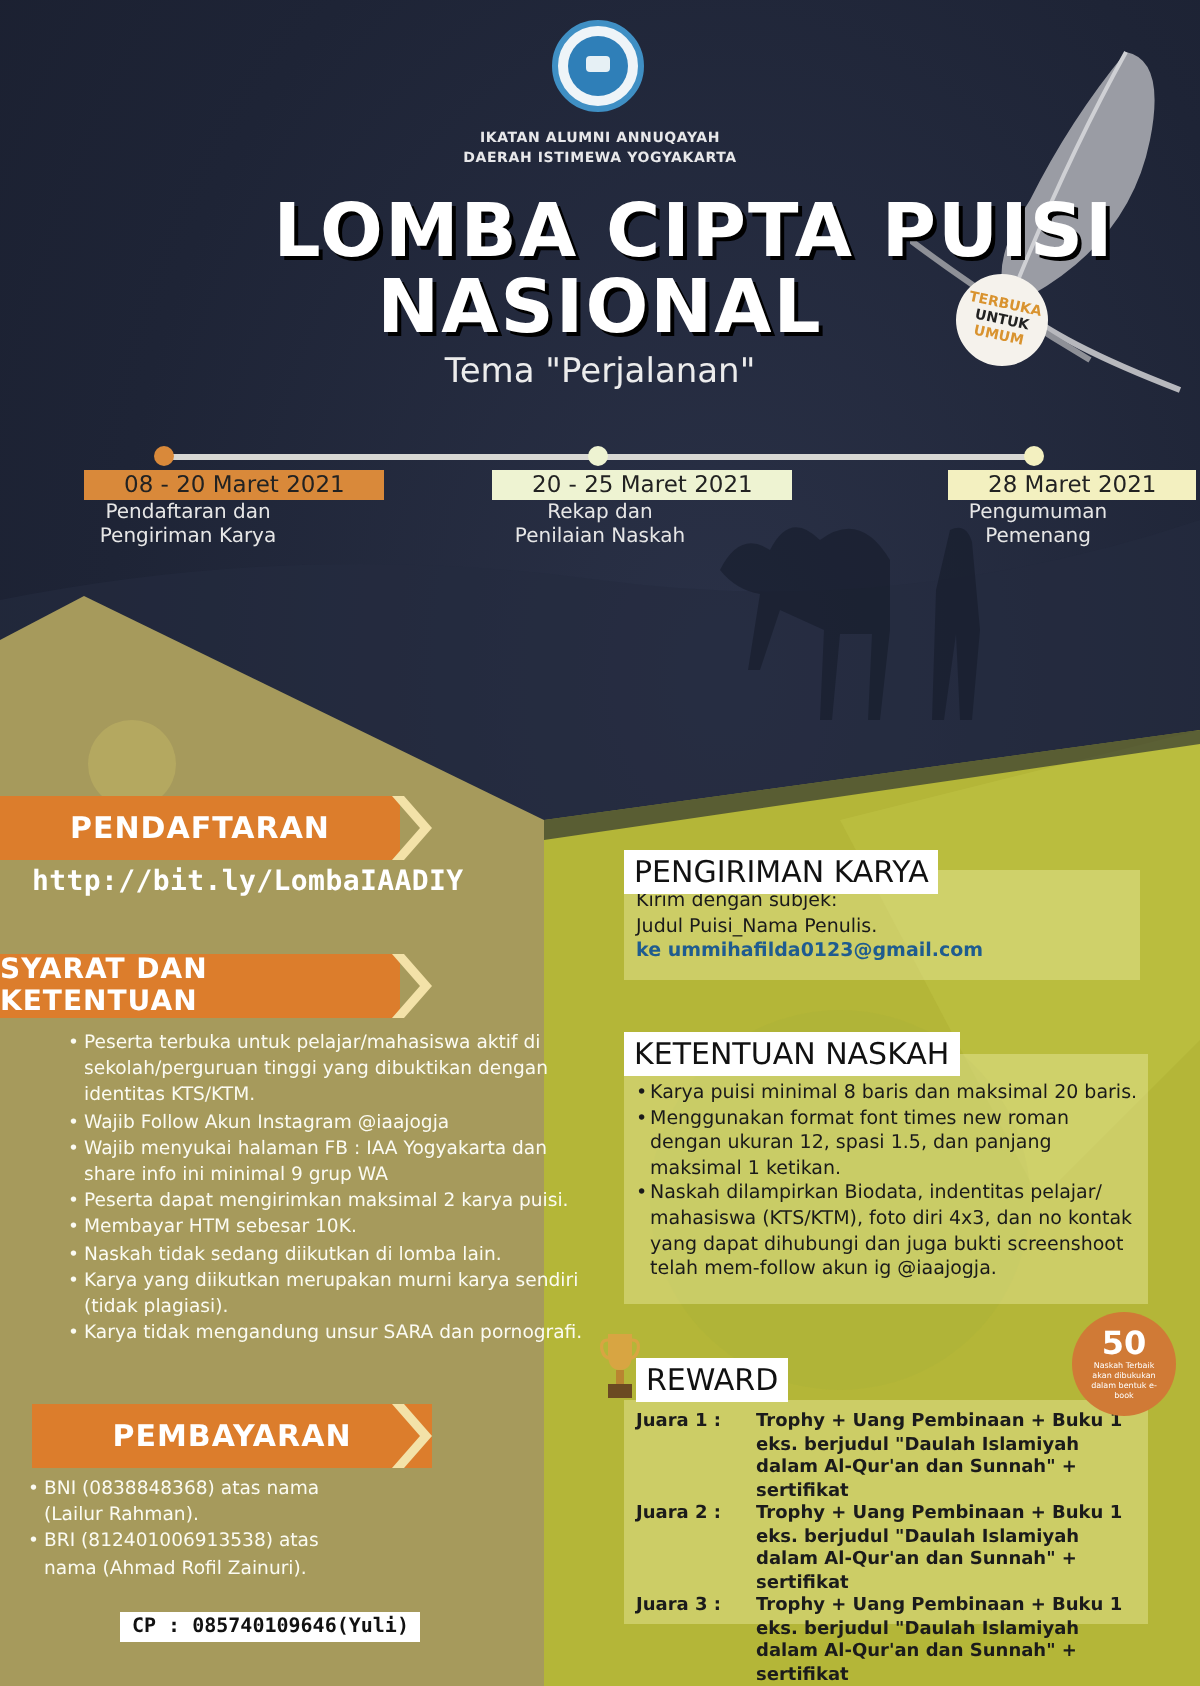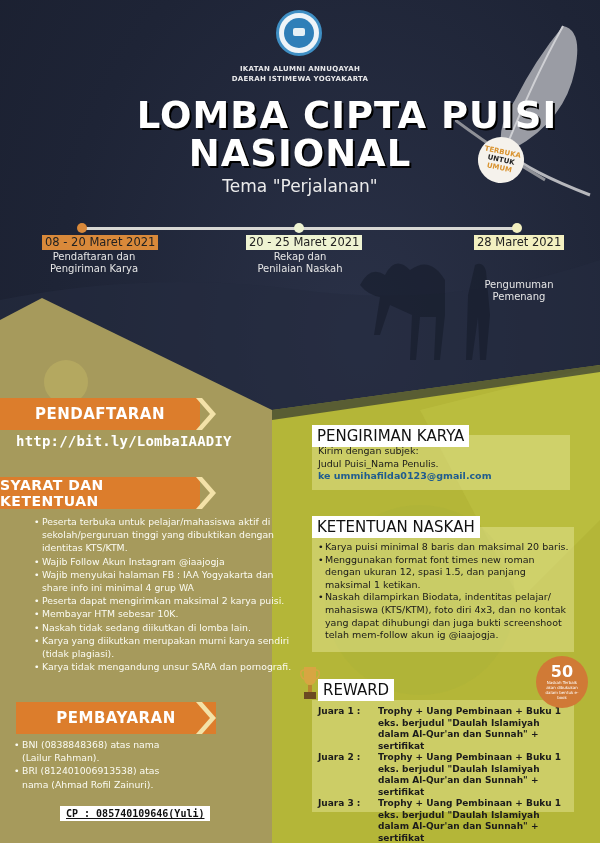--- a/index.html
+++ b/index.html
@@ -26,37 +26,37 @@
   .badge-open { position: absolute; left: 478px; top: 137px; width: 46px; height: 46px; border-radius: 50%;
     background: #f5f2ec; display: flex; flex-direction: column; align-items: center; justify-content: center;
     transform: rotate(12deg); font-size: 7px; font-weight: bold; line-height: 8px; }
   .badge-open span:nth-child(1) { color: #d9932f; }
   .badge-open span:nth-child(2) { color: #222; }
   .badge-open span:nth-child(3) { color: #d9932f; }
 
   
   .tl-line { position: absolute; left: 82px; top: 227px; width: 436px; height: 3px; background: #d8d8d4; }
   .tl-dot { position: absolute; top: 223px; width: 10px; height: 10px; border-radius: 50%; }
-  .tl-date { position: absolute; top: 235px; height: 15px; font-size: 11.5px; padding: 0 3px; line-height: 15px; white-space: nowrap; color: #222; }
+  .tl-date { position: absolute; top: 235px; height: 15px; font-size: 11.5px; padding: 0 20px; line-height: 15px; white-space: nowrap; color: #222; }
   .tl-desc { position: absolute; top: 251px; text-align: center; color: #e6e6e6; font-size: 10px; line-height: 12px; }
 
   
   .camel { position: absolute; left: 350px; top: 225px; width: 150px; height: 140px; opacity: 0.55; }
 
   
   .panel-left { position: absolute; left: 0; top: 0; width: 600px; height: 843px; }
   .sec-banner { position: absolute; left: 0; height: 32px; background: #dc7d2c; color: #fff; font-weight: bold;
     display: flex; align-items: center; justify-content: center; font-size: 15px; letter-spacing: 0.5px; }
   .chev { position: absolute; width: 22px; height: 32px; }
   .link { position: absolute; left: 16px; top: 433px; color: #fff; font-weight: bold; font-size: 14px; font-family: "DejaVu Sans Mono", monospace; letter-spacing: 0.2px; }
   .list { position: absolute; left: 14px; color: #fbfbf2; font-size: 9.3px; line-height: 13.2px; list-style: none; }
   .list li { position: relative; padding-left: 8px; }
   .list li::before { content: "•"; position: absolute; left: 0; top: 0; }
   .cp { position: absolute; left: 60px; top: 806px; background: #fff; color: #111; font-size: 10px; font-weight: bold;
-    padding: 2px 6px; font-family: "DejaVu Sans Mono", monospace; text-decoration: underline; }
+    padding: 2px 6px; font-family: "DejaVu Sans Mono", monospace; }
 
   .box-title { position: absolute; background: #fff; color: #111; font-size: 15px; padding: 0 5px; height: 22px; line-height: 22px; }
   .box-body { position: absolute; background: rgba(232, 232, 160, 0.45); color: #1a1a1a; font-size: 9.5px; line-height: 12.6px; }
   .box-body.compact { padding: 3px 6px; }
   .email { color: #1f5c8f; font-weight: bold; }
   .ket-list { list-style: none; padding: 2px 4px 4px 6px; }
   .ket-list li { position: relative; padding-left: 7px; }
   .ket-list li::before { content: "•"; position: absolute; left: 0; }
   .reward-row { display: flex; font-weight: bold; font-size: 9px; line-height: 11.5px; color: #1b1b1b; }
   .reward-row .rk { width: 60px; flex: none; }
@@ -126,39 +126,39 @@
     <div>Pengiriman Karya</div>
   </div>
 
   <div class="tl-date" style="left:246px;background:#eef3d2;">20 - 25 Maret 2021</div>
   <div class="tl-desc" style="left:246px;width:108px;">
     <div>Rekap dan</div>
     <div>Penilaian Naskah</div>
   </div>
 
   <div class="tl-date" style="left:474px;background:#f3f0c0;">28 Maret 2021</div>
-  <div class="tl-desc" style="left:474px;width:90px;margin-top:28px;">
+  <div class="tl-desc" style="left:474px;width:90px;">
     <div>Pengumuman</div>
     <div>Pemenang</div>
   </div>
 
   <div class="sec-banner" style="top:398px;width:200px;">PENDAFTARAN</div>
   <svg class="chev" style="left:196px;top:398px;" viewBox="0 0 22 32">
     <polygon points="0,0 6,0 20,16 6,32 0,32 14,16" fill="#f3e2a8"></polygon>
   </svg>
   <div class="link">http://bit.ly/LombaIAADIY</div>
 
   <div class="sec-banner" style="top:477px;width:200px;font-size:14px;">SYARAT DAN KETENTUAN</div>
   <svg class="chev" style="left:196px;top:477px;" viewBox="0 0 22 32">
     <polygon points="0,0 6,0 20,16 6,32 0,32 14,16" fill="#f3e2a8"></polygon>
   </svg>
   <ul class="list" style="top:515px;width:262px;margin-left:20px;">
     <li>Peserta terbuka untuk pelajar/mahasiswa aktif di sekolah/perguruan tinggi yang dibuktikan dengan identitas KTS/KTM.</li>
     <li>Wajib Follow Akun Instagram @iaajogja</li>
-    <li>Wajib menyukai halaman FB : IAA Yogyakarta dan share info ini minimal 4 grup WA</li>
+    <li>Wajib menyukai halaman FB : IAA Yogyakarta dan share info ini minimal 9 grup WA</li>
     <li>Peserta dapat mengirimkan maksimal 2 karya puisi.</li>
     <li>Membayar HTM sebesar 10K.</li>
     <li>Naskah tidak sedang diikutkan di lomba lain.</li>
     <li>Karya yang diikutkan merupakan murni karya sendiri (tidak plagiasi).</li>
     <li>Karya tidak mengandung unsur SARA dan pornografi.</li>
   </ul>
 
   <div class="sec-banner" style="top:702px;width:200px;margin-left:16px;">PEMBAYARAN</div>
   <svg class="chev" style="left:196px;top:702px;" viewBox="0 0 22 32">
     <polygon points="0,0 6,0 20,16 6,32 0,32 14,16" fill="#f3e2a8"></polygon>

